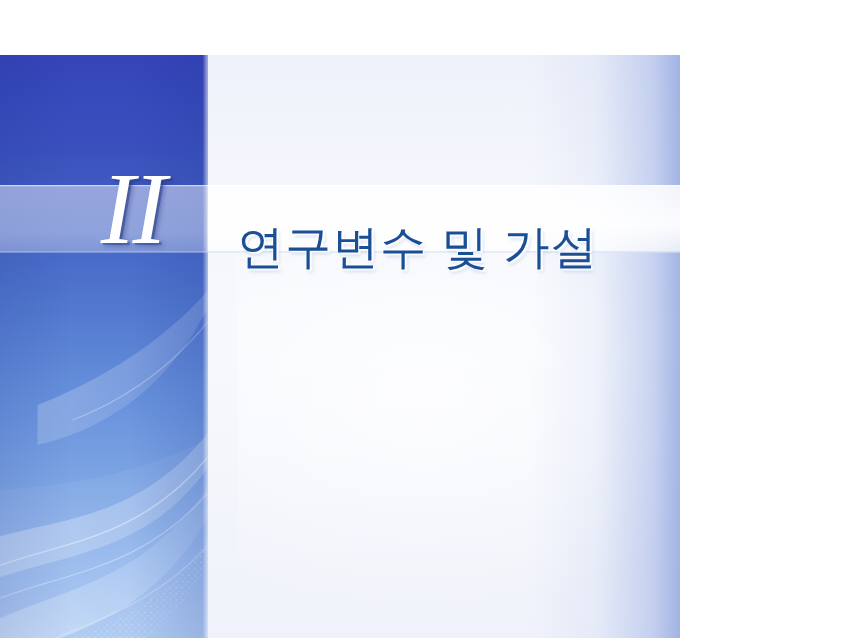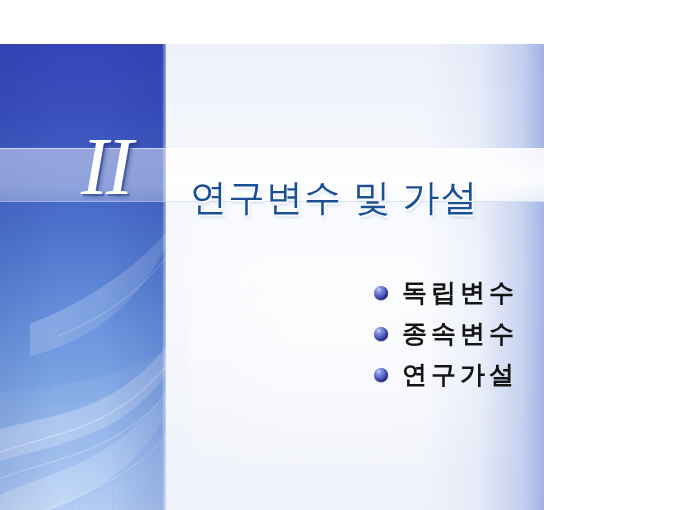--- a/index.html
+++ b/index.html
@@ -296,28 +296,14 @@
       <div class="band-right-fade"></div>
     </div>
     <div class="band-line-top"></div>
     <div class="band-line-bottom"></div>
   </div>
 
   <div class="numeral">II</div>
 
   <h1 class="title">연구변수 및 가설</h1>
 
-  <ul class="bullet-list">
-    <li class="bullet-item">
-      <span class="bullet-marker"></span>
-      <span class="bullet-label">독립변수</span>
-    </li>
-    <li class="bullet-item">
-      <span class="bullet-marker"></span>
-      <span class="bullet-label">종속변수</span>
-    </li>
-    <li class="bullet-item">
-      <span class="bullet-marker"></span>
-      <span class="bullet-label">연구가설</span>
-    </li>
-  </ul>
 
 </div>
 
 </body></html>

